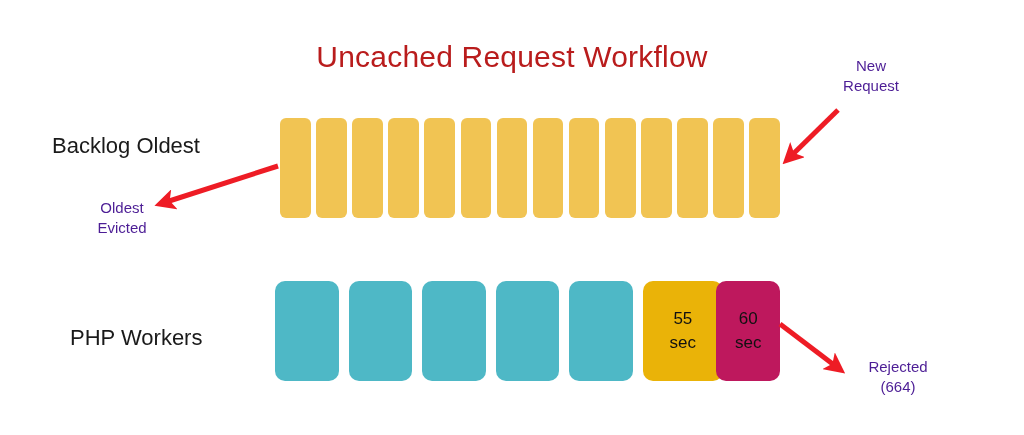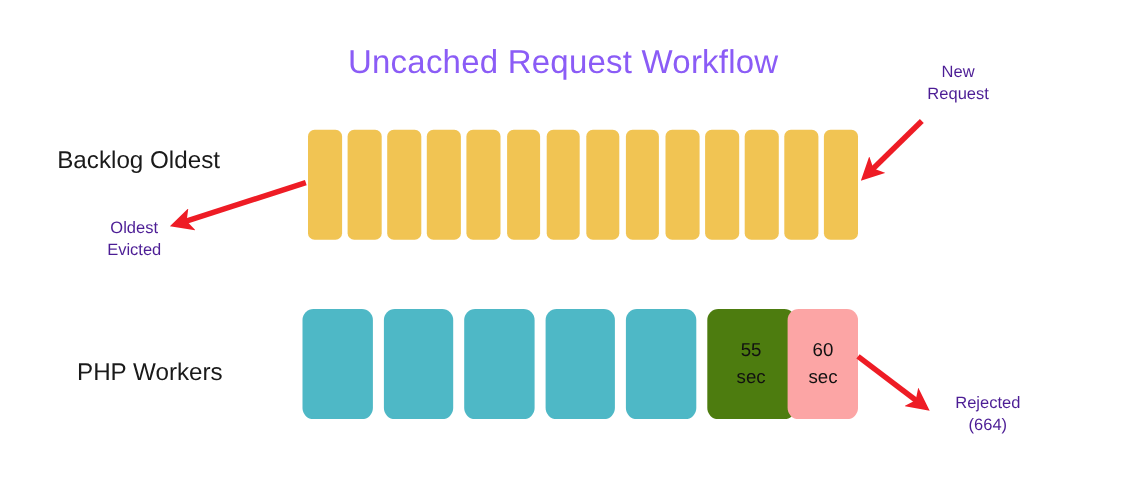--- a/index.html
+++ b/index.html
@@ -122,21 +122,21 @@
     width: 1024px;
     height: 435px;
     pointer-events: none;
   }
 </style>
 </head>
 <body>
 
 <div id="canvas" style="background: rgb(255, 255, 255);">
 
-  <div id="diagram-title" style="color: #8b5cf6;">Uncached Request Workflow</div>
+  <div id="diagram-title" style="color: #b91c1c;">Uncached Request Workflow</div>
 
   <div class="row-label" id="backlog-queue-label" style="color: rgb(26, 26, 26);">Backlog Oldest</div>
 
   <div id="backlog-queue-row">
       <div class="queue-slot" style="left: 0px; width: 30.6071px; background: rgb(241, 196, 83);"></div>
       <div class="queue-slot" style="left: 36.1071px; width: 30.6071px; background: rgb(241, 196, 83);"></div>
       <div class="queue-slot" style="left: 72.2143px; width: 30.6071px; background: rgb(241, 196, 83);"></div>
       <div class="queue-slot" style="left: 108.321px; width: 30.6071px; background: rgb(241, 196, 83);"></div>
       <div class="queue-slot" style="left: 144.429px; width: 30.6071px; background: rgb(241, 196, 83);"></div>
       <div class="queue-slot" style="left: 180.536px; width: 30.6071px; background: rgb(241, 196, 83);"></div>
@@ -151,25 +151,25 @@
     </div>
 
   <div class="row-label" id="php-workers-label" style="color: rgb(26, 26, 26);">PHP Workers</div>
 
   <div id="php-workers-row">
       <div class="worker-slot" style="left: 0px; width: 63.5714px; background: rgb(78, 184, 198);"></div>
       <div class="worker-slot" style="left: 73.5714px; width: 63.5714px; background: rgb(78, 184, 198);"></div>
       <div class="worker-slot" style="left: 147.143px; width: 63.5714px; background: rgb(78, 184, 198);"></div>
       <div class="worker-slot" style="left: 220.714px; width: 63.5714px; background: rgb(78, 184, 198);"></div>
       <div class="worker-slot" style="left: 294.286px; width: 63.5714px; background: rgb(78, 184, 198);"></div>
-      <div class="worker-slot" style="left: 367.857px; width: 80px; background: #4d7c0f;">
+      <div class="worker-slot" style="left: 367.857px; width: 80px; background: #eab308;">
         <span class="wline">55</span>
         <span class="wline">sec</span>
       </div>
-      <div class="worker-slot" style="left: 441.429px; width: 63.5714px; background: #fca5a5;">
+      <div class="worker-slot" style="left: 441.429px; width: 63.5714px; background: #be185d;">
         <span class="wline">60</span>
         <span class="wline">sec</span>
       </div>
     </div>
 
   <div class="annotation-label" id="oldest-evicted-label">
     <span class="line">Oldest</span>
     <span class="line">Evicted</span>
   </div>
 

